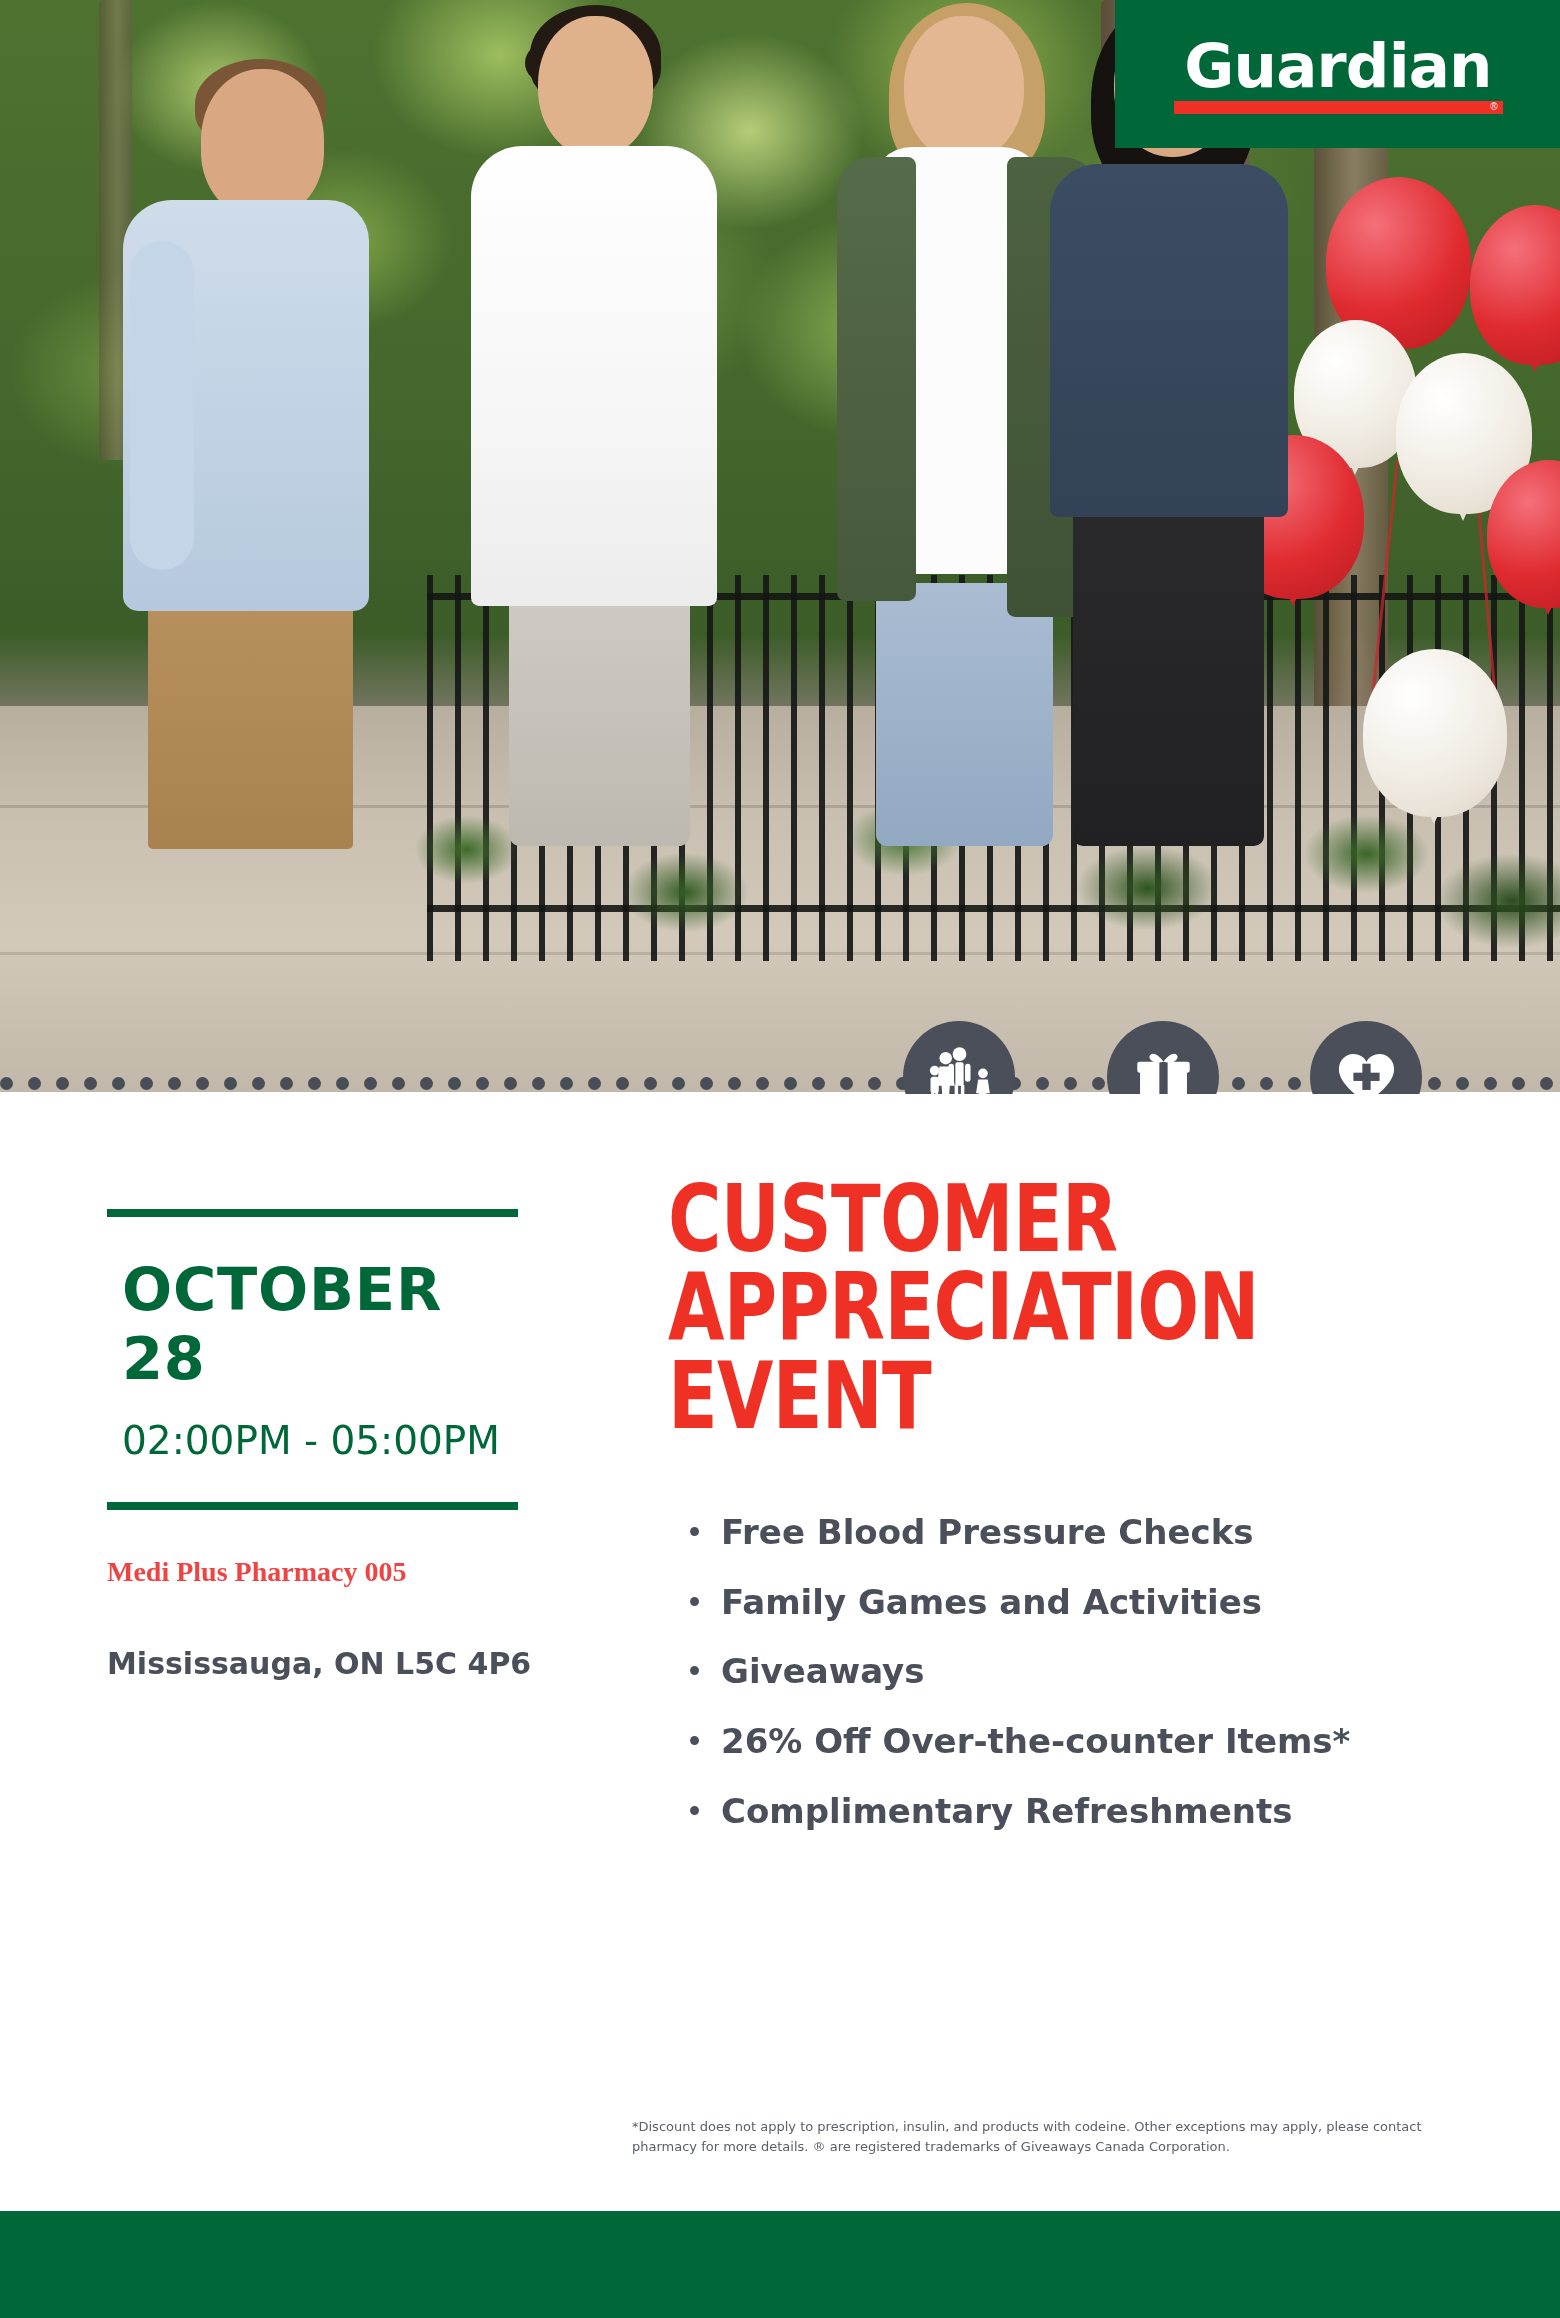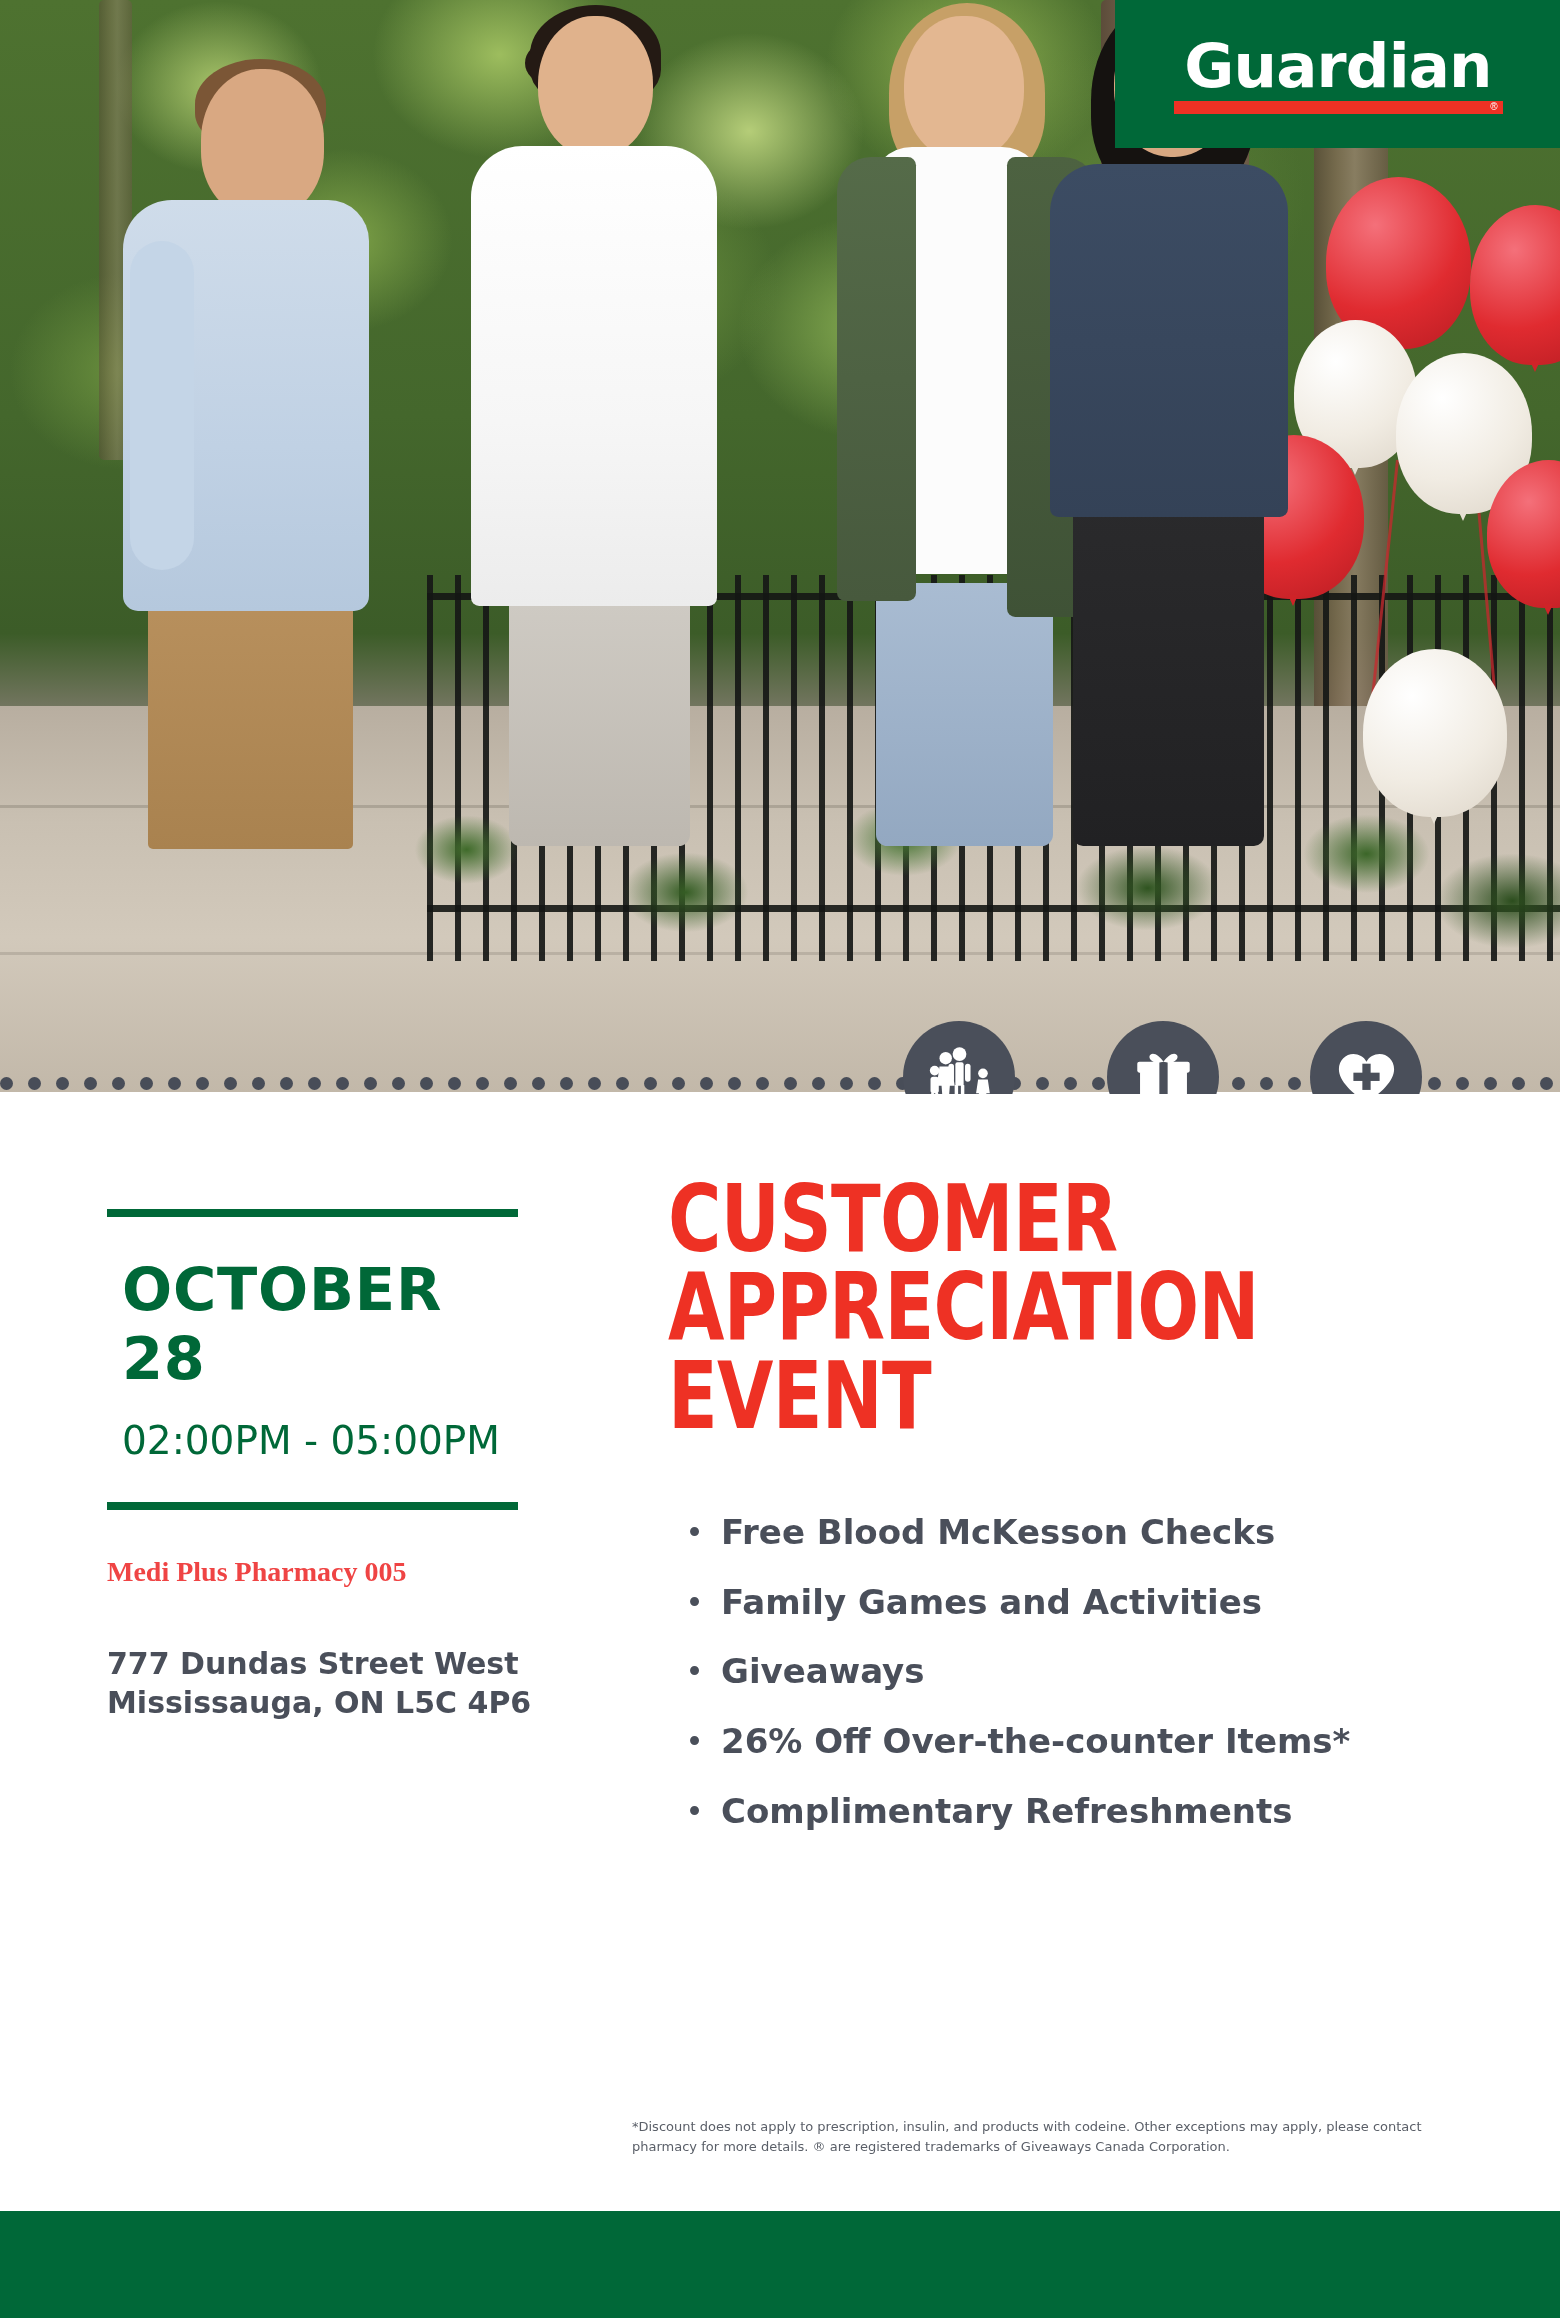--- a/index.html
+++ b/index.html
@@ -331,36 +331,35 @@
 
   <div class="content">
 
     <div class="left-col">
       <div class="rule"></div>
       <div class="date">OCTOBER 28</div>
       <div class="time">02:00PM - 05:00PM</div>
       <div class="rule"></div>
       <div class="store">Medi Plus Pharmacy 005</div>
       <div class="addr">
-        <div>777 Dundas Street West</div>
         <div>Mississauga, ON L5C 4P6</div>
       </div>
     </div>
 
     <div class="right-col">
       <div class="headline">
         <span>CUSTOMER</span>
         <span>APPRECIATION</span>
         <span>EVENT</span>
       </div>
 
       <ul class="bullets">
         <li>
           <span class="bul">•</span>
-          <span class="txt">Free Blood McKesson Checks</span>
+          <span class="txt">Free Blood Pressure Checks</span>
         </li>
         <li>
           <span class="bul">•</span>
           <span class="txt">Family Games and Activities</span>
         </li>
         <li>
           <span class="bul">•</span>
           <span class="txt">Giveaways</span>
         </li>
         <li>

